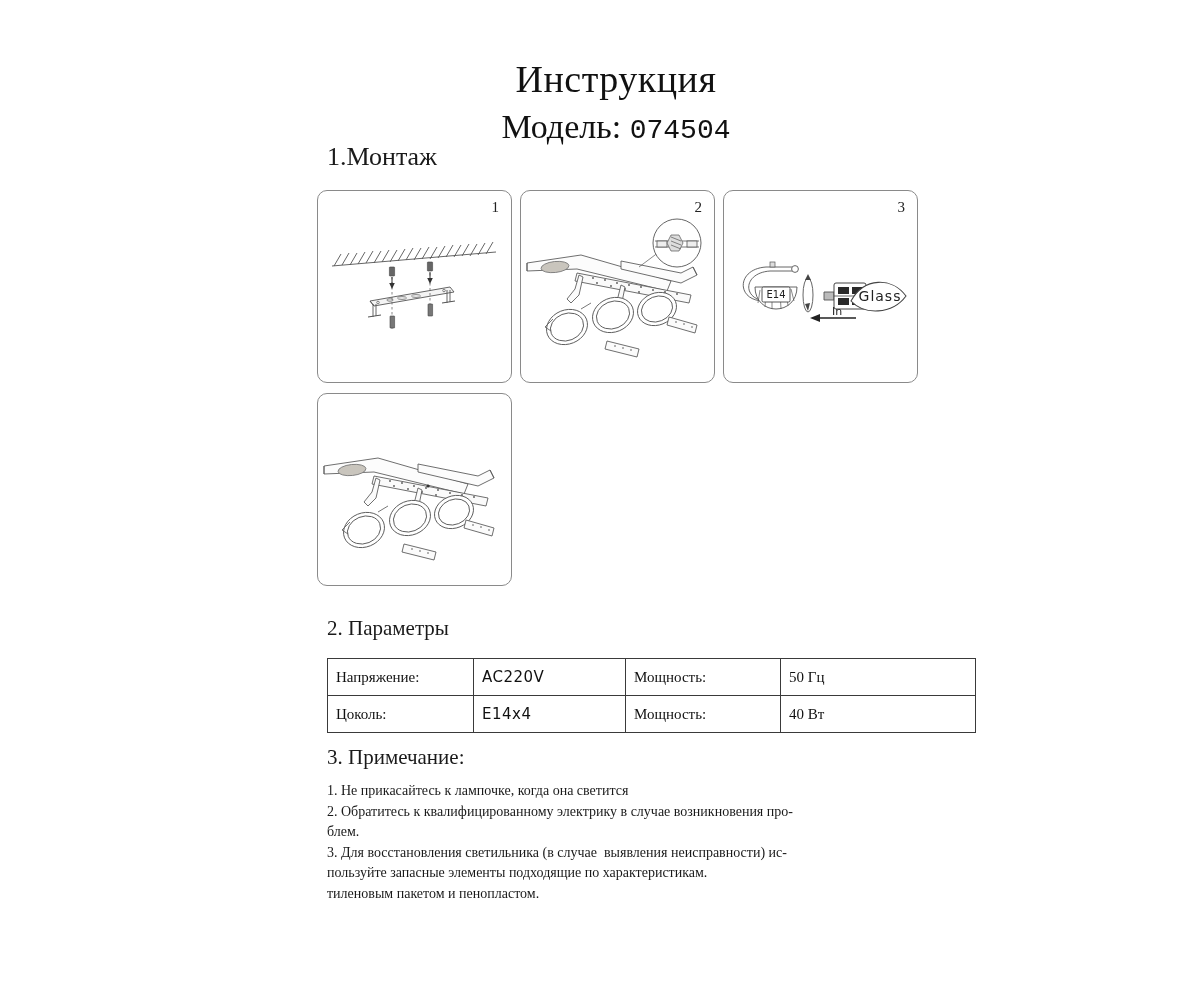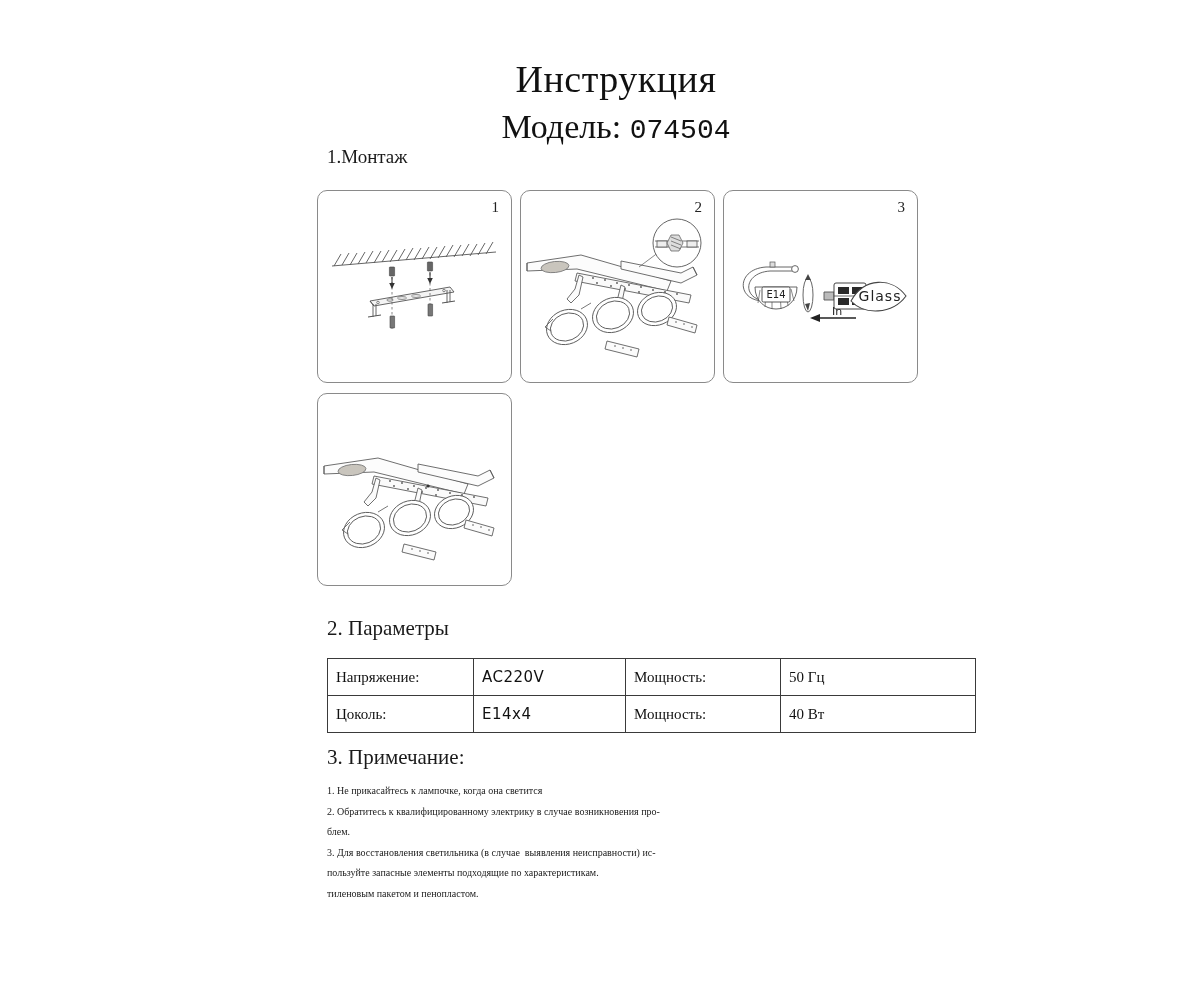--- a/index.html
+++ b/index.html
@@ -42,21 +42,21 @@
     line-height: 40px;
     color: #111;
   }
   .doc-subtitle .model-num {
     font-family: Liberation Mono, monospace;
     font-size: 28px;
   }
 
   .section-heading {
     position: absolute;
-    font-size: 19px;
+    font-size: 26px;
     line-height: 26px;
     color: #1a1a1a;
   }
   #heading-mount   { left: 311px; top: 144px; }
   #heading-params  { left: 311px; top: 615px; font-size: 21px; }
   #heading-notes   { left: 311px; top: 744px; font-size: 21px; }
 
   
   .panel {
     position: absolute;
@@ -110,21 +110,21 @@
   }
 
   
   .notes {
     position: absolute;
     left: 311px;
     top: 781px;
     width: 586px;
   }
   .note-line {
-    font-size: 10px;
+    font-size: 14px;
     line-height: 20.5px;
     color: #1a1a1a;
     white-space: pre-wrap;
     font-family: "Liberation Serif", "DejaVu Serif", serif;
   }
 </style>
 </head>
 <body>
 
 <div class="page">

